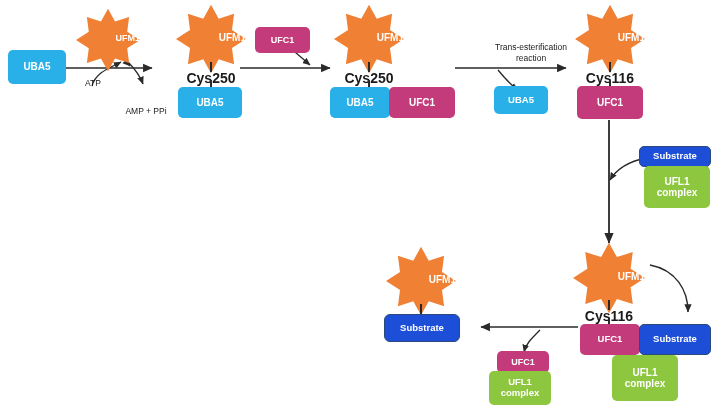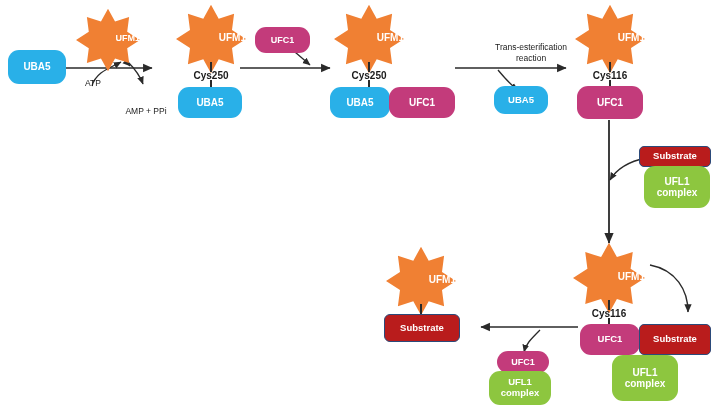--- a/index.html
+++ b/index.html
@@ -20,44 +20,44 @@
     box-sizing: border-box;
     display: flex;
     align-items: center;
     justify-content: center;
     text-align: center;
     line-height: 1.15;
     color: #ffffff;
     font-weight: 700;
   }
   .box {
-    border-radius: 11px;
+    border-radius: 5px;
   }
   .box-blue   { background: #29b0e8; }
   .box-pink   { background: #c33b7b; }
   .box-green  { background: #8dc63f; }
-  .box-dark   { background: #b91c1c; border: 1.5px solid #2b4a7a; }
+  .box-dark   { background: #1d4ed8; border: 1.5px solid #2b4a7a; }
   .star-wrap {
     position: absolute;
     display: flex;
     align-items: center;
     justify-content: flex-end;
   }
   .star-wrap svg { position: absolute; inset: 0; }
   .star-label {
     position: relative;
     color: #ffffff;
     font-weight: 700;
     z-index: 2;
     pointer-events: none;
   }
   .cys {
     position: absolute;
     color: #1a1a1a;
-    font-size: 10px;
+    font-size: 14px;
     font-weight: 700;
     white-space: nowrap;
     text-align: center;
   }
   .bond {
     position: absolute;
     background: #2a2a2a;
     width: 1.6px;
   }
   .rxlabel {

